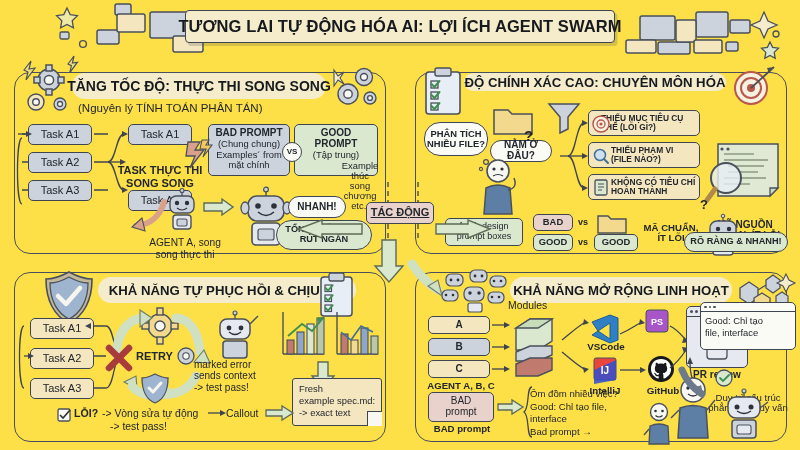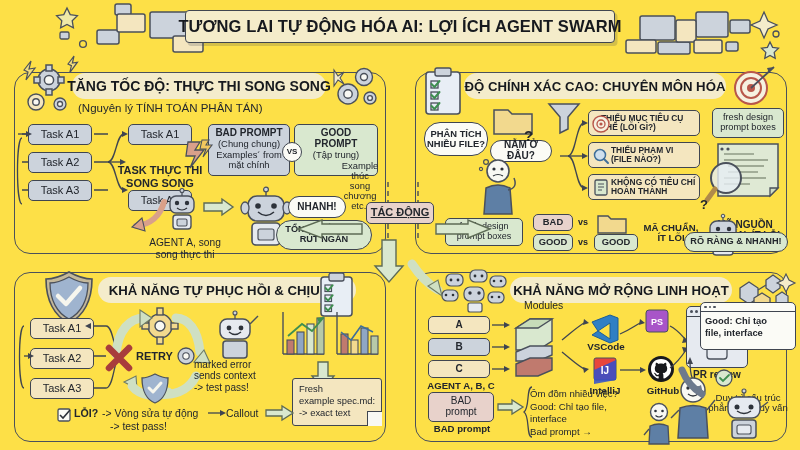--- a/index.html
+++ b/index.html
@@ -279,21 +279,21 @@
         <rect x="11" y="26" width="7" height="7"></rect>
         <rect x="11" y="37" width="7" height="7"></rect>
     </g>
     <g stroke="#3f8f50" stroke-width="2" fill="none" stroke-linecap="round">
       <path d="M11.5 18 l3 3 5-6"></path>
         <path d="M11.5 29 l3 3 5-6"></path>
         <path d="M11.5 40 l3 3 5-6"></path>
     </g>
   </svg>
 
-  <div class="qhead" style="left:464px;top:73px;width:262px;height:26px;font-size:13.2px;align-items:center;">
+  <div class="qhead" style="left:464px;top:73px;width:262px;height:18px;font-size:13.2px;align-items:center;">
     <span>ĐỘ CHÍNH XÁC CAO: CHUYÊN MÔN HÓA</span>
   </div>
 
   <svg class="hd" style="left:728px;top:64px;" width="50" height="44">
     <circle cx="23" cy="24" r="16" fill="#f6f1e0" stroke="#b8574a" stroke-width="2"></circle>
     <circle cx="23" cy="24" r="10" fill="#f6f1e0" stroke="#b8574a" stroke-width="2"></circle>
     <circle cx="23" cy="24" r="4" fill="#b8574a"></circle>
     <line x1="23" y1="24" x2="46" y2="3" stroke="#4a505b" stroke-width="1.8"></line>
     <path d="M46 3 l-7 1 2 5z" fill="#4a505b"></path>
   </svg>
@@ -364,24 +364,20 @@
       <path d="M14 48 l16 0"></path>
       <path d="M14 48 C22 48 22 80 30 80"></path>
     </g>
     <g fill="#3f4550">
       <path d="M28 12 l6 3-6 3z"></path>
         <path d="M28 45 l6 3-6 3z"></path>
         <path d="M28 77 l6 3-6 3z"></path>
     </g>
   </svg>
 
-  <div class="box green" style="left:712px;top:108px;width:72px;height:30px;font-size:9.2px;white-space:pre-line;">
-    <span>fresh design
-prompt boxes</span>
-  </div>
 
   <svg class="hd" style="left:706px;top:142px;" width="78" height="66">
     <path d="M12 2 l60 0 0 44 -8 8 -52 0z" fill="#dfe9d4" stroke="#4a505b" stroke-width="1.5"></path>
     <path d="M64 46 l8 0 -8 8z" fill="#cfdcc3" stroke="#4a505b" stroke-width="1.3"></path>
     <g stroke="#8a9580" stroke-width="1.4">
       <line x1="18" y1="12" x2="48" y2="12"></line>
         <line x1="18" y1="18" x2="62" y2="18"></line>
       <line x1="22" y1="24" x2="58" y2="24"></line>
         <line x1="22" y1="30" x2="52" y2="30"></line>
       <line x1="18" y1="36" x2="60" y2="36"></line>
@@ -681,21 +677,21 @@
         <line x1="0" y1="31" x2="14" y2="31"></line>
         <line x1="0" y1="53" x2="14" y2="53"></line>
     </g>
     <g fill="#3f4550">
         <path d="M12 6 l6 3-6 3z"></path>
         <path d="M12 28 l6 3-6 3z"></path>
         <path d="M12 50 l6 3-6 3z"></path>
       </g>
   </svg>
 
-  <div class="lbl" style="left:508px;top:300px;font-size:10.4px;margin-left:16px;">
+  <div class="lbl" style="left:508px;top:300px;font-size:10.4px;">
     <span>Modules</span>
   </div>
   <svg class="hd" style="left:512px;top:314px;" width="48" height="64">
     <g stroke="#4a505b" stroke-width="1.4">
       <path d="M4 14 l14-9 22 0 0 22 -14 9 -22 0z" fill="#d9e8cf"></path>
       <path d="M18 5 l22 0 -14 9 -22 0z" fill="#c7dcb9"></path>
       <path d="M4 38 l14-6 22 0 0 9 -14 6 -22 0z" fill="#ccd3dc"></path>
       <path d="M4 50 l14-6 22 0 0 12 -14 6 -22 0z" fill="#c07a6e"></path>
     </g>
   </svg>
@@ -771,21 +767,21 @@
   <svg class="hd" style="left:750px;top:326px;" width="28" height="20">
     <path d="M0 4 l15 0 0-4 12 8 -12 8 0-4 -15 0z" fill="#d9e8cf" stroke="#5d6b55" stroke-width="1.3"></path>
   </svg>
 
   <div class="box white" style="left:698px;top:302px;width:96px;height:48px;left:700px;flex-direction:column;justify-content:flex-start;padding:0;background:#fbfbf6;">
     <div style="width:100%;height:9px;border-bottom:1.2px solid #3f4550;display:flex;align-items:center;gap:2px;padding-left:3px;">
       <span style="width:2.5px;height:2.5px;border-radius:50%;background:#4a505b;display:inline-block;"></span>
       <span style="width:2.5px;height:2.5px;border-radius:50%;background:#4a505b;display:inline-block;"></span>
       <span style="width:2.5px;height:2.5px;border-radius:50%;background:#4a505b;display:inline-block;"></span>
     </div>
-    <div style="font-size:9.4px;padding:3px 4px;white-space:pre-line;text-align:left;line-height:1.25;width:100%;font-weight:bold;">Good: Chỉ tạo
+    <div style="font-size:9.4px;padding:3px 4px;white-space:pre-line;text-align:left;line-height:1.25;width:100%;">Good: Chỉ tạo
 file, interface</div>
   </div>
 
   <div class="lbl" style="left:700px;top:382px;width:96px;font-size:9.6px;white-space:pre-line;">
     <span>Duy trì cấu trúc
 phẳng, dễ truy vấn</span>
   </div>
   <svg class="hd" style="left:684px;top:356px;" width="24" height="30">
     <path d="M18 28 C8 28 6 20 6 4" stroke="#3f4550" stroke-width="1.3" fill="none"></path>
     <path d="M3 8 l3-7 3 7z" fill="#3f4550"></path>

